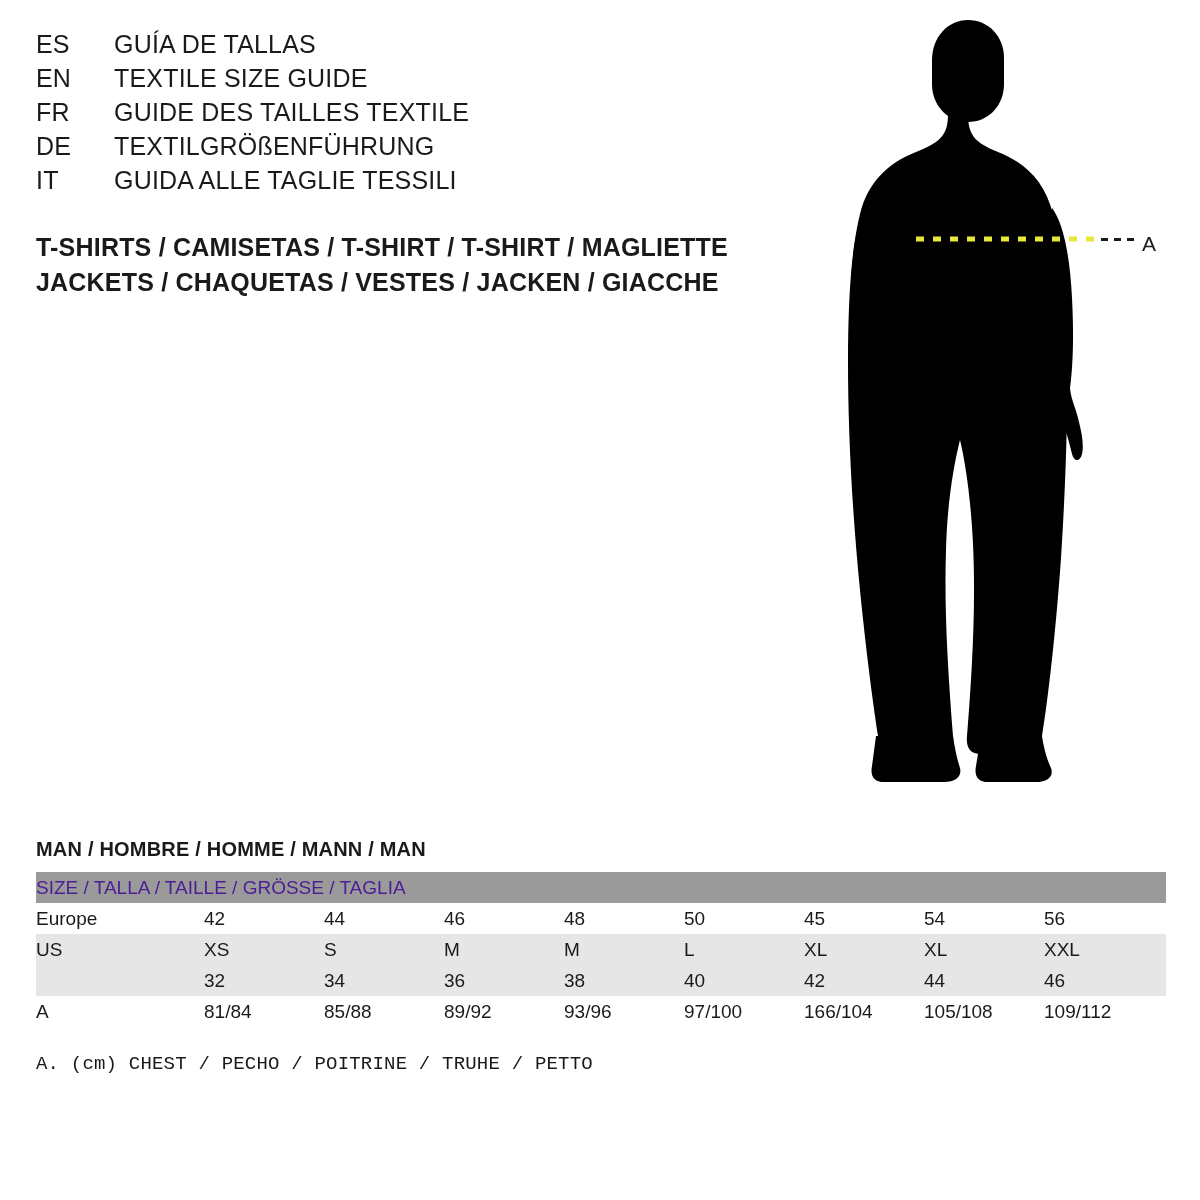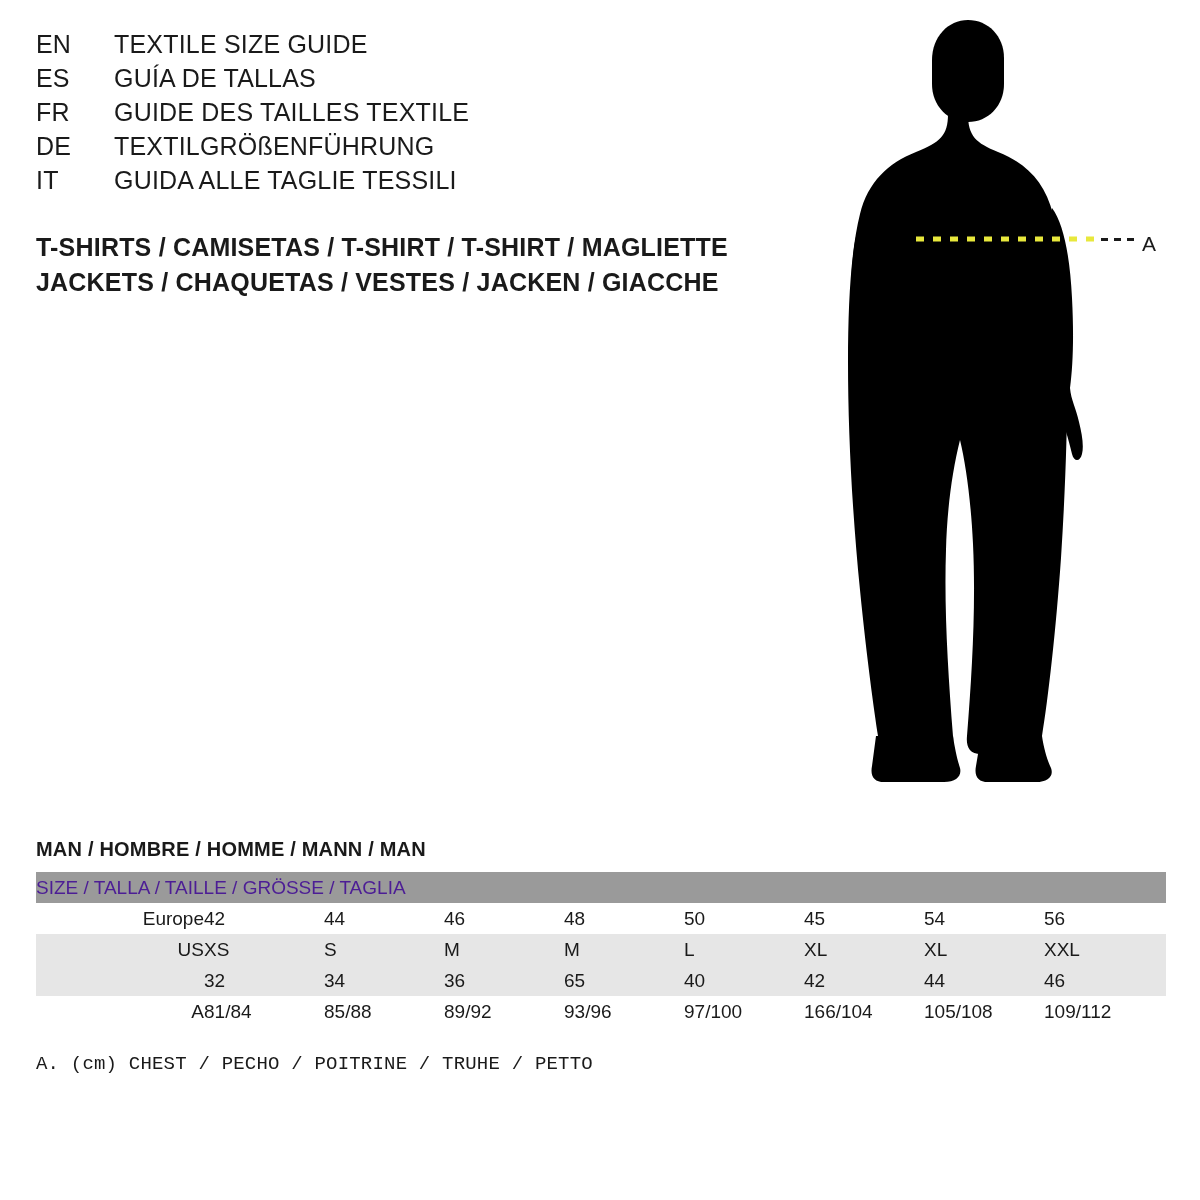--- a/index.html
+++ b/index.html
@@ -110,47 +110,47 @@
   }
   .hdr-row td {
     background: #9a9a9a;
     color: #4c1d95;
     font-size: 19px;
     text-align: left;
     padding-left: 8px;
     height: 31px;
   }
   .row-label {
-    text-align: right;
+    text-align: left;
     padding-left: 8px;
     white-space: nowrap;
   }
   .cell {
     text-align: left;
   }
   .row-light td { background: #ffffff; }
   .row-grey td { background: #e6e6e6; }
   .footnote {
     margin-top: 26px;
     font-size: 19px;
     letter-spacing: 0.2px;
     font-family: Liberation Mono, monospace;
   }
 </style>
 </head>
 <body>
 
 <div class="lang-block">
   <div class="lang-row">
+    <span class="lang-code">ES</span>
+    <span class="lang-text">GUÍA DE TALLAS</span>
+  </div>
+  <div class="lang-row">
     <span class="lang-code">EN</span>
     <span class="lang-text">TEXTILE SIZE GUIDE</span>
-  </div>
-  <div class="lang-row">
-    <span class="lang-code">ES</span>
-    <span class="lang-text">GUÍA DE TALLAS</span>
   </div>
   <div class="lang-row">
     <span class="lang-code">FR</span>
     <span class="lang-text">GUIDE DES TAILLES TEXTILE</span>
   </div>
   <div class="lang-row">
     <span class="lang-code">DE</span>
     <span class="lang-text">TEXTILGRÖßENFÜHRUNG</span>
   </div>
   <div class="lang-row">
@@ -250,21 +250,21 @@
         <td class="cell">XL</td>
         <td class="cell">XL</td>
         <td class="cell">XXL</td>
       </tr>
 
       <tr class="row-grey">
         <td class="row-label"></td>
         <td class="cell">32</td>
         <td class="cell">34</td>
         <td class="cell">36</td>
-        <td class="cell">65</td>
+        <td class="cell">38</td>
         <td class="cell">40</td>
         <td class="cell">42</td>
         <td class="cell">44</td>
         <td class="cell">46</td>
       </tr>
 
       <tr class="row-light">
         <td class="row-label">A</td>
         <td class="cell">81/84</td>
         <td class="cell">85/88</td>

